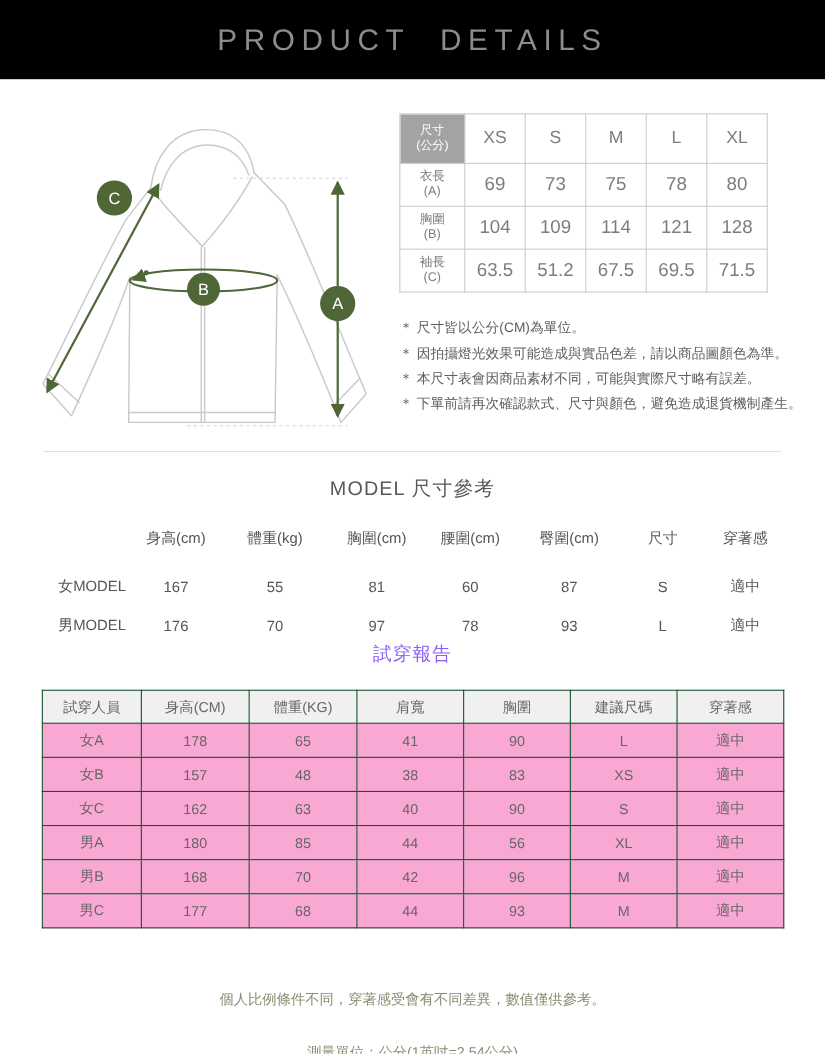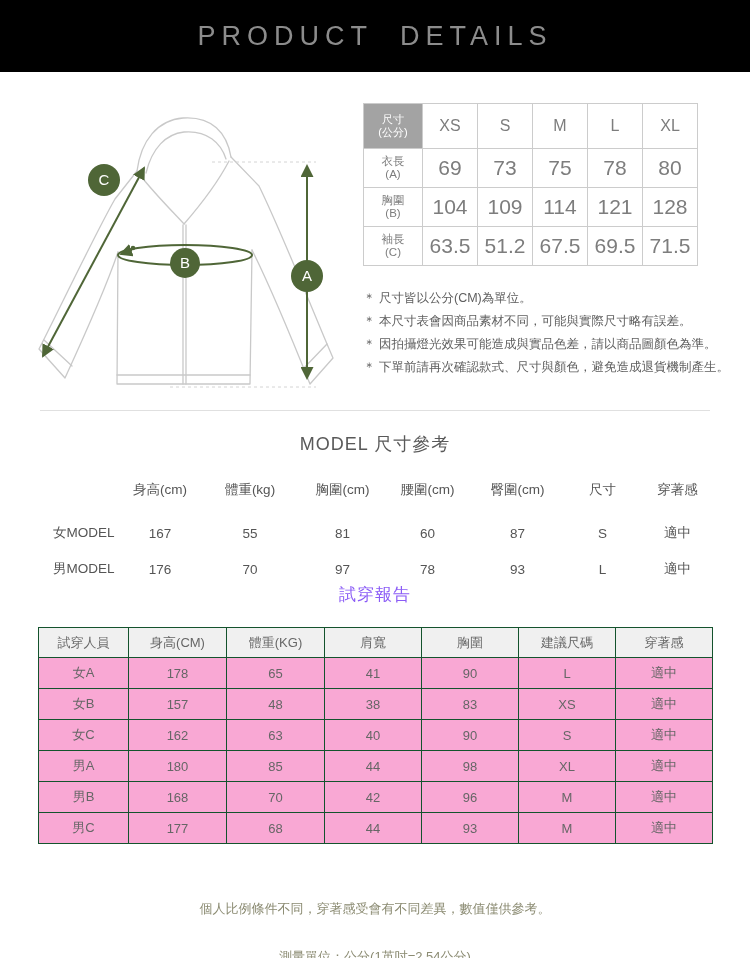--- a/index.html
+++ b/index.html
@@ -14,21 +14,21 @@
   
   .diagram { position:absolute; left:20px; top:92px; width:330px; height:308px; }
 
   
   .size-table { position:absolute; left:363px; top:103px; border-collapse:collapse; }
   .size-table td, .size-table th { border:1px solid #cccccc; text-align:center; vertical-align:middle;
        font-weight:normal; color:#7d7d7d; background:#ffffff; }
   .size-table .corner { width:59px; height:45px; background:#a3a3a3; color:#ffffff; font-size:11px; line-height:13px; }
   .size-table .szhead { width:55px; height:45px; font-size:16px; }
   .size-table .rowlab { height:39px; font-size:11.5px; line-height:13px; }
-  .size-table .val    { height:39px; font-size:21px; }
+  .size-table .val    { height:39px; font-size:17px; }
 
   
   .size-notes { position:absolute; left:363px; top:287px; width:370px; }
   .size-notes p { font-size:12.5px; color:#5e5e5e; line-height:23px; white-space:nowrap; }
 
   
   .divider { position:absolute; left:40px; top:410px; width:670px; height:1px; background:#e0e0e0; }
 
   
   .model-title { position:absolute; left:0; top:432px; width:750px; text-align:center;
@@ -160,22 +160,22 @@
       <td class="val">51.2</td>
       <td class="val">67.5</td>
       <td class="val">69.5</td>
       <td class="val">71.5</td>
     </tr>
   </tbody>
     </table>
 
   <div class="size-notes">
     <p>＊ 尺寸皆以公分(CM)為單位。</p>
+    <p>＊ 因拍攝燈光效果可能造成與實品色差，請以商品圖顏色為準。</p>
     <p>＊ 本尺寸表會因商品素材不同，可能與實際尺寸略有誤差。</p>
-    <p>＊ 因拍攝燈光效果可能造成與實品色差，請以商品圖顏色為準。</p>
     <p>＊ 下單前請再次確認款式、尺寸與顏色，避免造成退貨機制產生。</p>
   </div>
 
   <div class="divider"></div>
 
   <div class="model-title">MODEL 尺寸參考</div>
 
   <div class="model-table">
     <div class="model-row hd">
       <div class="mcell mc0"></div>
@@ -247,21 +247,21 @@
       <td>40</td>
       <td>90</td>
       <td>S</td>
       <td>適中</td>
     </tr>
     <tr>
       <td>男A</td>
       <td>180</td>
       <td>85</td>
       <td>44</td>
-      <td>98</td>
+      <td>56</td>
       <td>XL</td>
       <td>適中</td>
     </tr>
     <tr>
       <td>男B</td>
       <td>168</td>
       <td>70</td>
       <td>42</td>
       <td>96</td>
       <td>M</td>

